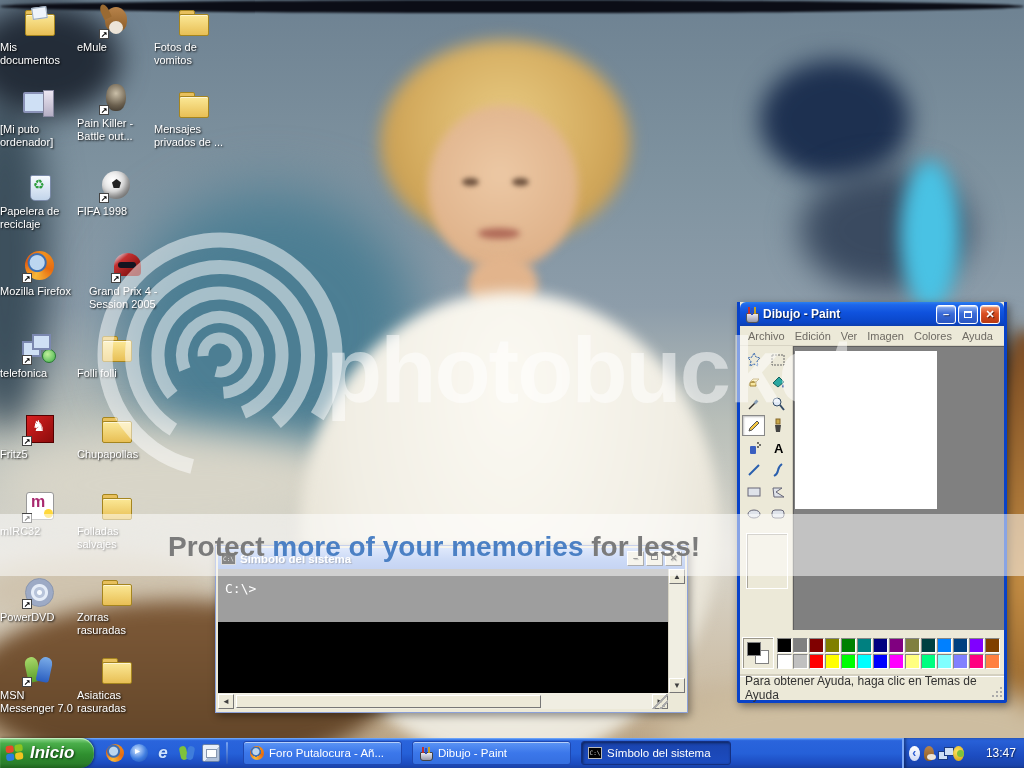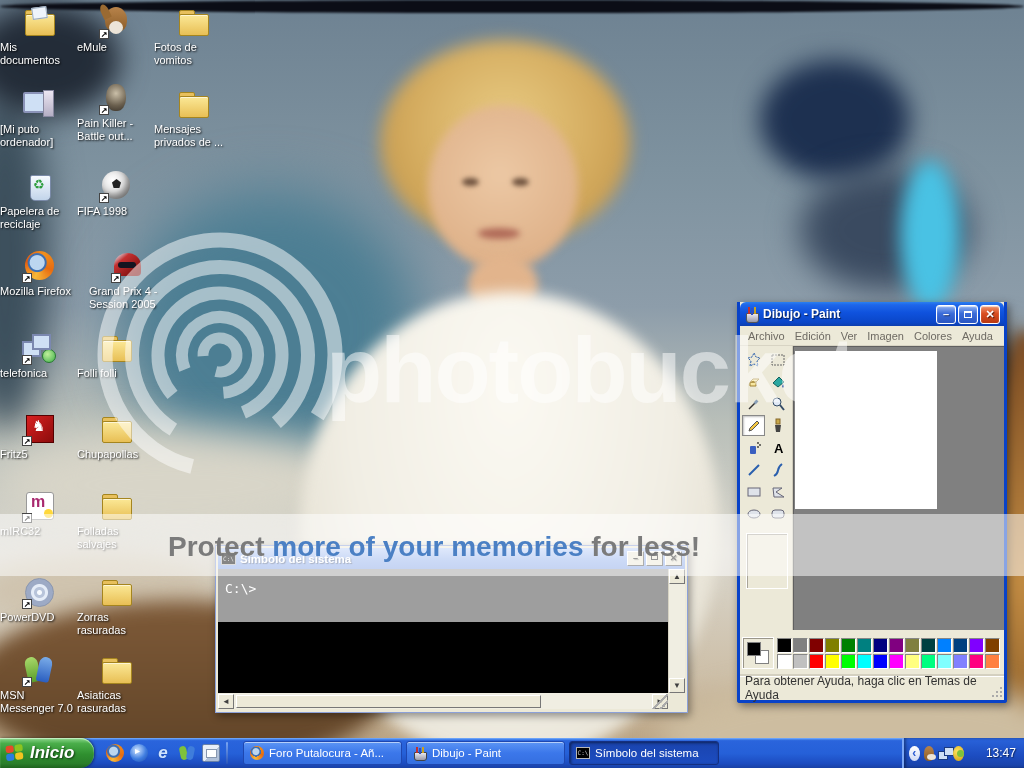--- a/index.html
+++ b/index.html
@@ -161,21 +161,21 @@
   .ql{width:18px;height:18px;position:relative;}
   .ql-ff{border-radius:50%;background:radial-gradient(circle at 42% 40%,#bcd6f0 0 4px,#3f6fb0 5px 6px,rgba(0,0,0,0) 7px),conic-gradient(from 20deg,#f0901e,#e86b10,#f8b838,#e2590c,#f0901e);}
   .ql-wmp{border-radius:50%;background:radial-gradient(circle at 40% 35%,#cfe4ff,#3f7de0 55%,#1c48a8);}
   .ql-wmp::after{content:'\25B8';position:absolute;left:5px;top:1px;color:#fff;font-size:10px;}
   .ql-ie{color:#cfe4ff;font-size:17px;font-weight:bold;font-style:italic;text-shadow:0 0 2px #1c48a8;line-height:18px;text-align:center;}
   .ql-msn::before{content:'';position:absolute;left:2px;top:2px;width:7px;height:14px;background:#7ec23c;border-radius:4px;transform:rotate(-12deg);}
   .ql-msn::after{content:'';position:absolute;left:9px;top:2px;width:7px;height:14px;background:#3f7ddb;border-radius:4px;transform:rotate(12deg);}
   .ql-desk{background:linear-gradient(135deg,#e8eef8 55%,#b0c0d8 56%);border:1px solid #6880a8;border-radius:2px;}
   .ql-desk::after{content:'';position:absolute;left:3px;top:4px;width:9px;height:7px;background:#fff;border:1px solid #8898b0;}
   .qsep{width:2px;height:22px;background:linear-gradient(#7aa6f4,#2a56b8);border-radius:1px;}
-  .taskbtns{position:absolute;left:243px;top:3px;display:flex;gap:4px;}
+  .taskbtns{position:absolute;left:243px;top:3px;display:flex;gap:10px;}
   .tbtn{width:159px;height:24px;border-radius:3px;border:1px solid #1e47b0;display:flex;align-items:center;gap:5px;
      padding:0 6px;color:#fff;font-size:11.5px;white-space:nowrap;overflow:hidden;
      background:linear-gradient(#5c95f5,#3b77ea 50%,#356fe0);box-shadow:inset 0 1px 0 rgba(255,255,255,.55);}
   .tbtn.active{background:linear-gradient(#1a44ae,#1c4cc0);box-shadow:inset 1px 1px 3px rgba(0,0,0,.5);border-color:#142f80;}
   .tbtn .tic{flex:0 0 auto;}
   .mini-ff{width:14px;height:14px;border-radius:50%;background:radial-gradient(circle at 42% 40%,#bcd6f0 0 3px,#3f6fb0 4px 5px,rgba(0,0,0,0) 5px),conic-gradient(from 20deg,#f0901e,#e86b10,#f8b838,#e2590c,#f0901e);}
   .mini-paint{width:14px;height:14px;position:relative;}
   .mini-paint::before{content:'';position:absolute;left:1px;top:6px;width:11px;height:7px;background:linear-gradient(#e8e8f0,#9898a8);border:1px solid #444;border-radius:1px 1px 3px 3px;}
   .mini-paint::after{content:'';position:absolute;left:3px;top:1px;width:2px;height:6px;background:#c03030;box-shadow:3px 1px 0 #3050c0,6px 0 0 #c8a020;}
   .mini-dos{width:14px;height:12px;background:#000;border:1px solid #b8b8b8;color:#ccc;font-family:"DejaVu Sans Mono",monospace;font-size:6px;line-height:10px;text-align:center;}

